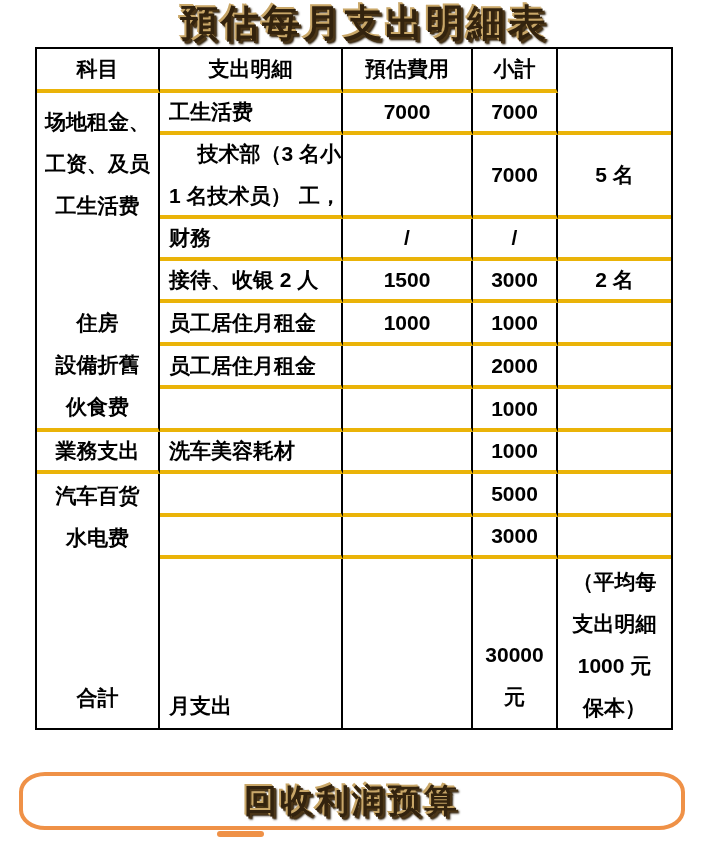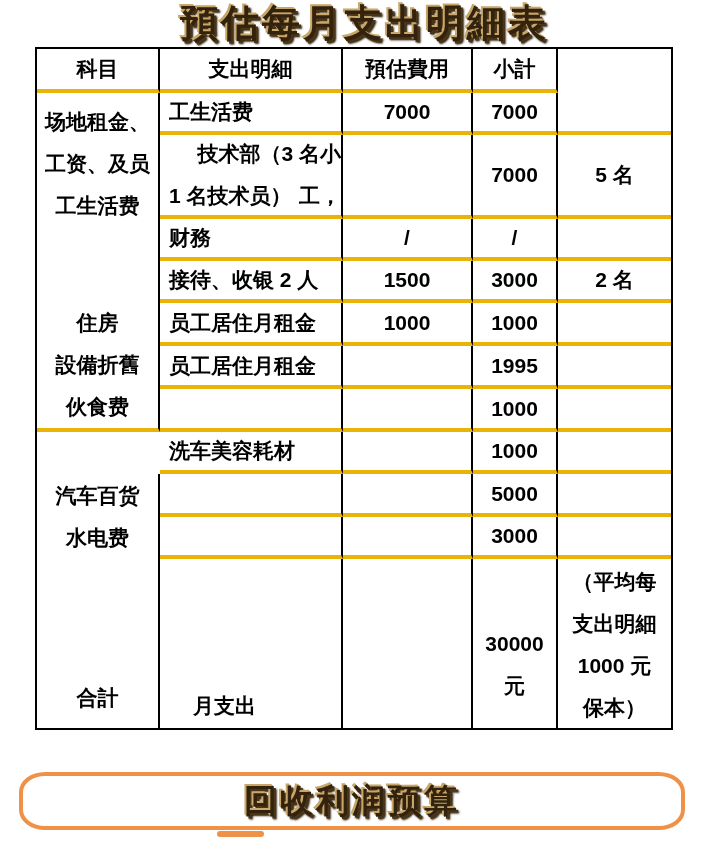--- a/index.html
+++ b/index.html
@@ -39,22 +39,22 @@
   .left{justify-content:flex-start;padding-left:9px;}
   .hdr{font-size:21px;}
   .ln{display:block;height:42px;line-height:42px;text-align:center;}
   .g1{flex-direction:column;justify-content:flex-start;align-items:center;padding-top:8px;}
   .g1 .gap{display:block;height:84px;}
   .g3{flex-direction:column;justify-content:flex-start;align-items:center;padding-top:1px;}
   .g3 .spacer{flex:1;}
   .g3 .total{margin-bottom:9px;}
   .tech{flex-direction:column;align-items:flex-start;justify-content:center;padding-left:9px;}
   .tech .ln{text-align:right;}
-  .bottom-left{align-items:flex-end;padding-bottom:9px;margin-left:24px;}
-  .tot-sub{flex-direction:column;justify-content:flex-end;padding-bottom:21px;}
+  .bottom-left{align-items:flex-end;padding-bottom:9px;}
+  .tot-sub{flex-direction:column;justify-content:flex-end;padding-bottom:10px;}
   .tot-quota{flex-direction:column;justify-content:flex-start;padding-top:2px;}
   
   .footer-box{
     position:absolute;left:19px;top:772px;width:666px;height:58px;
     box-sizing:border-box;border:4px solid #ef9147;border-radius:26px/20px;
     display:flex;align-items:center;justify-content:center;background:#fff;
   }
   .footer-title{font-size:33px;line-height:38px;}
   .footer-dash{
     position:absolute;left:217px;top:831px;width:47px;height:6px;
@@ -106,28 +106,29 @@
   <div class="c" style="grid-area:5/4/6/5">3000</div>
   <div class="c no-r" style="grid-area:5/5/6/6">2 名</div>
 
   <div class="c left" style="grid-area:6/2/7/3">员工居住月租金</div>
   <div class="c" style="grid-area:6/3/7/4">1000</div>
   <div class="c" style="grid-area:6/4/7/5">1000</div>
   <div class="c no-r" style="grid-area:6/5/7/6"></div>
 
   <div class="c left" style="grid-area:7/2/8/3">员工居住月租金</div>
   <div class="c" style="grid-area:7/3/8/4"></div>
-  <div class="c" style="grid-area:7/4/8/5">1995</div>
+  <div class="c" style="grid-area:7/4/8/5">2000</div>
   <div class="c no-r" style="grid-area:7/5/8/6"></div>
 
   <div class="c left" style="grid-area:8/2/9/3"></div>
   <div class="c" style="grid-area:8/3/9/4"></div>
   <div class="c" style="grid-area:8/4/9/5">1000</div>
   <div class="c no-r" style="grid-area:8/5/9/6"></div>
 
+  <div class="c" style="grid-area:9/1/10/2">業務支出</div>
   <div class="c left" style="grid-area:9/2/10/3">洗车美容耗材</div>
   <div class="c" style="grid-area:9/3/10/4"></div>
   <div class="c" style="grid-area:9/4/10/5">1000</div>
   <div class="c no-r" style="grid-area:9/5/10/6"></div>
 
   <div class="c g3 no-b" style="grid-area:10/1/13/2">
     <span class="ln">汽车百货</span>
     <span class="ln">水电费</span>
     <span class="spacer"></span>
     <span class="ln total">合計</span>

